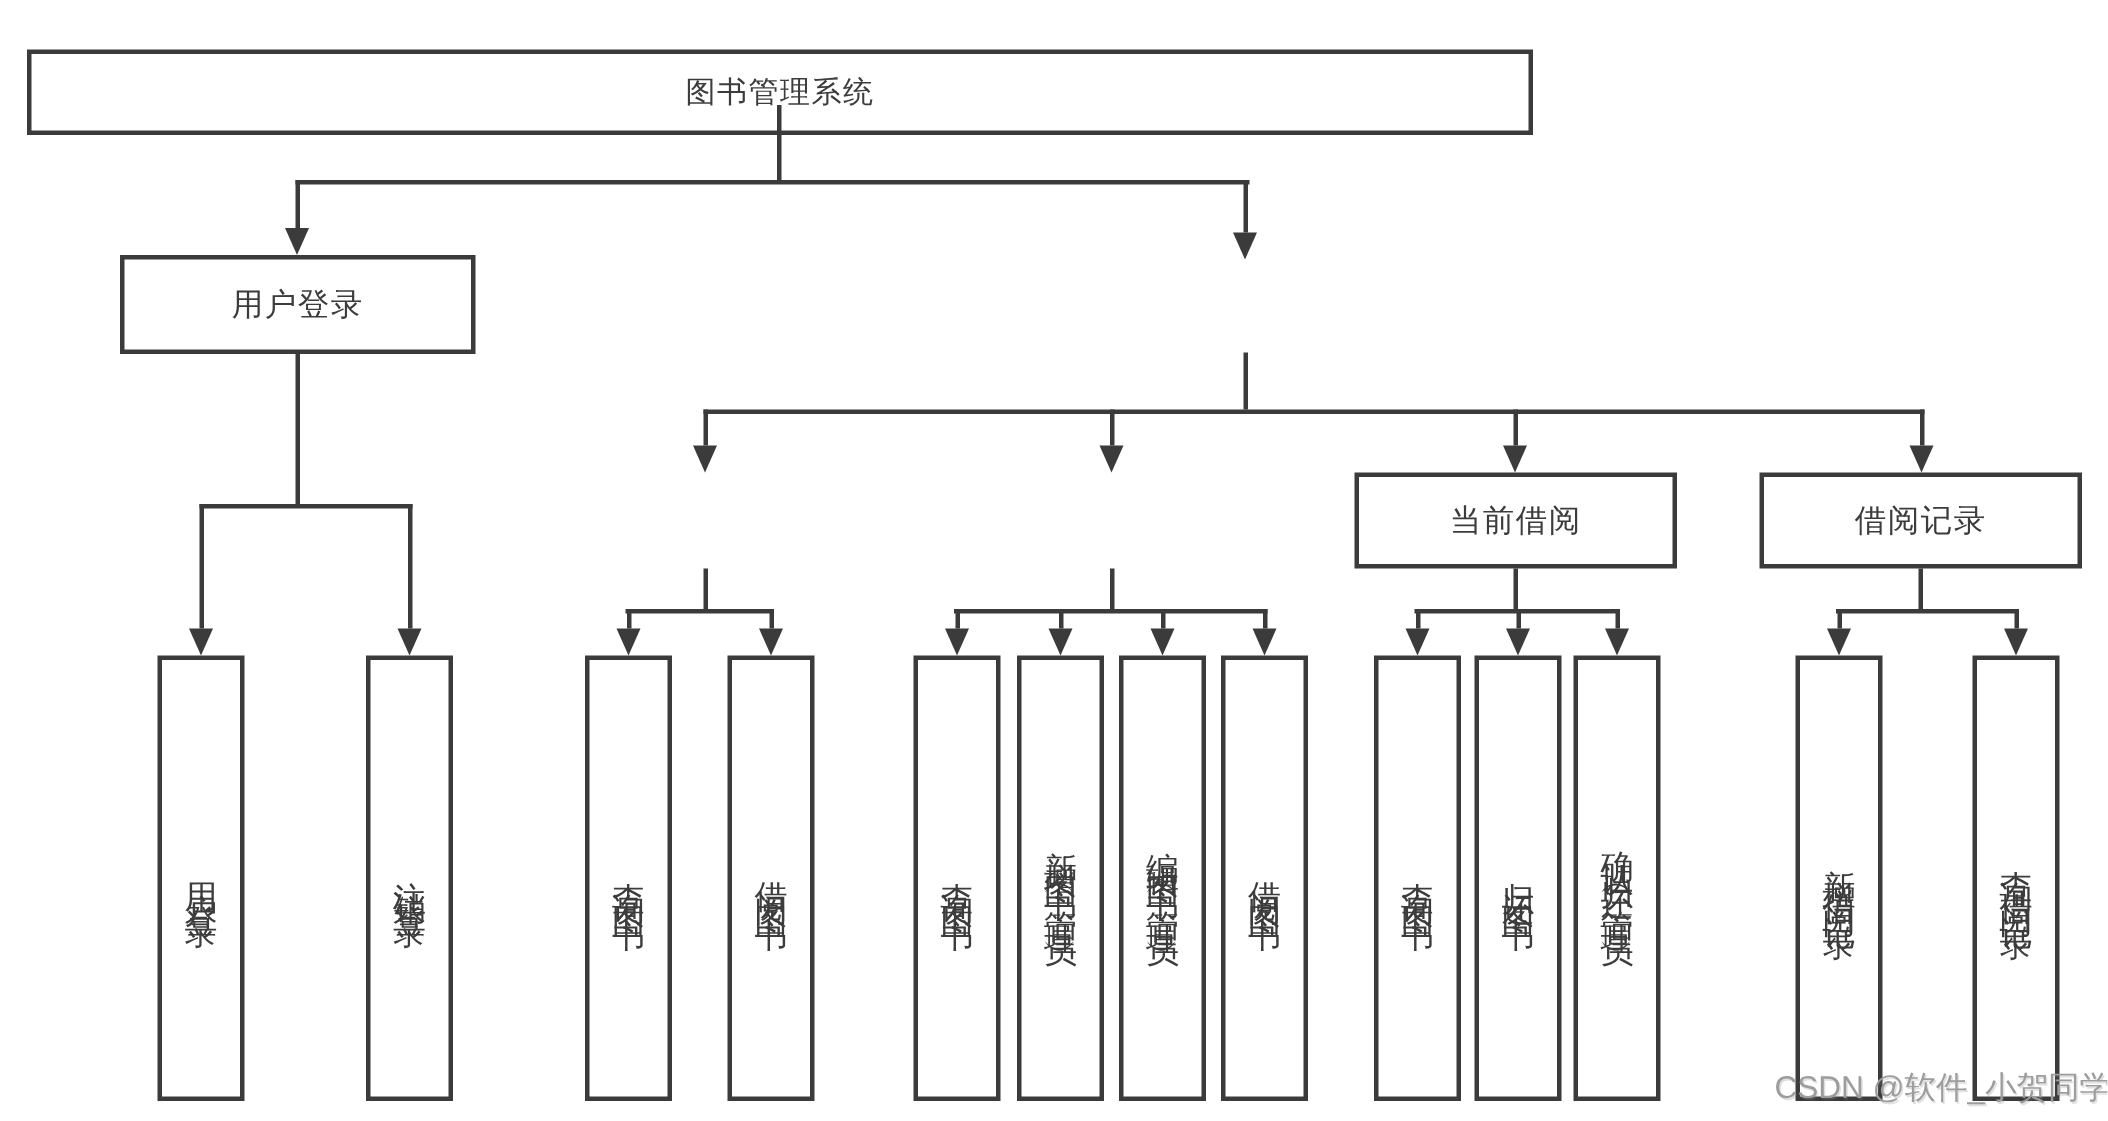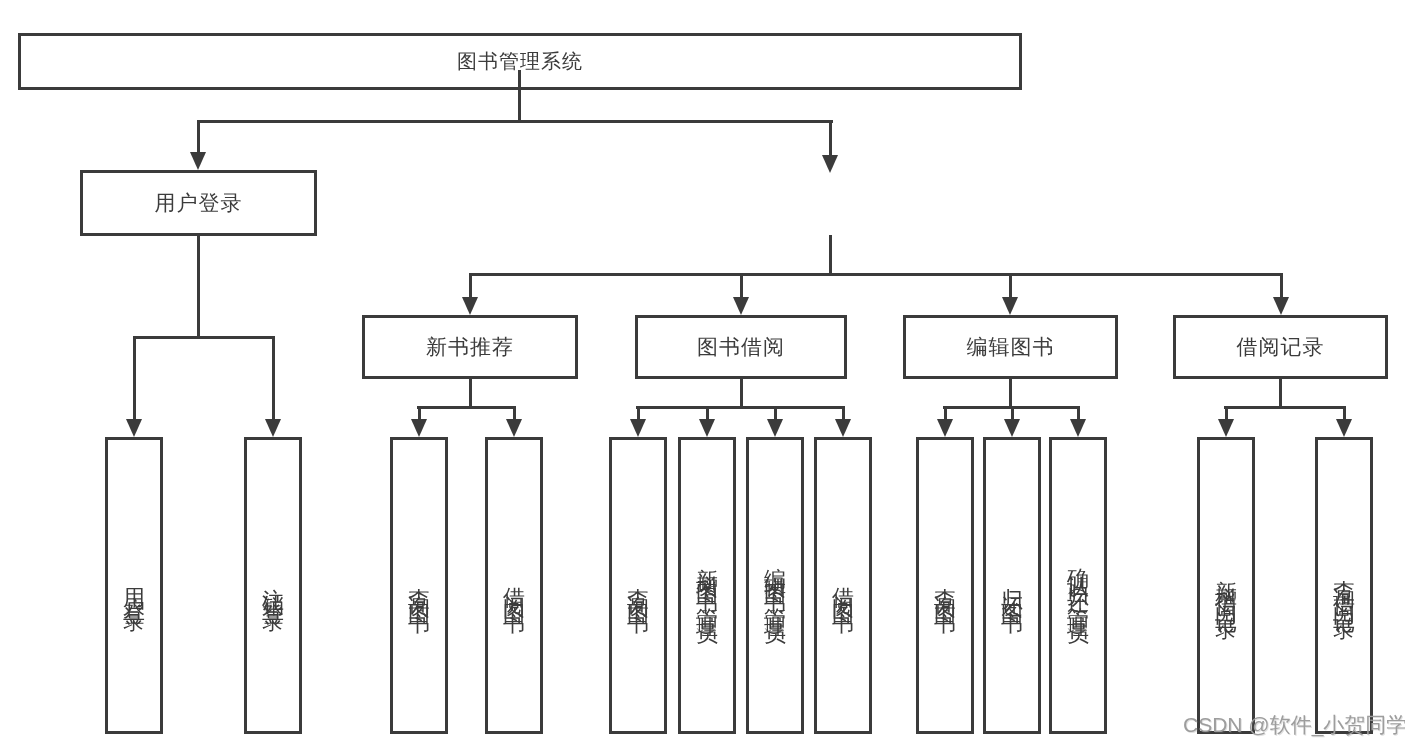--- a/index.html
+++ b/index.html
@@ -58,30 +58,24 @@
 
   <div class="box root">
     <span class="hlabel">图书管理系统</span>
   </div>
 
   <div class="box" style="left:80px;top:170px;width:237px;height:66px;">
     <span class="hlabel">用户登录</span>
   </div>
 
 
-  <div class="box" style="left:362px;top:315px;width:216px;height:64px;">
-    <span class="hlabel">新书推荐</span>
-  </div>
 
-  <div class="box" style="left:635px;top:315px;width:212px;height:64px;">
-    <span class="hlabel">图书借阅</span>
-  </div>
 
   <div class="box" style="left:903px;top:315px;width:215px;height:64px;">
-    <span class="hlabel">编辑图书</span>
+    <span class="hlabel">当前借阅</span>
   </div>
 
   <div class="box" style="left:1173px;top:315px;width:215px;height:64px;">
     <span class="hlabel">借阅记录</span>
   </div>
 
   <div class="box leaf" style="left:105px;">
     <span class="vtext">用户登录</span>
   </div>
   <div class="box leaf" style="left:244px;">

